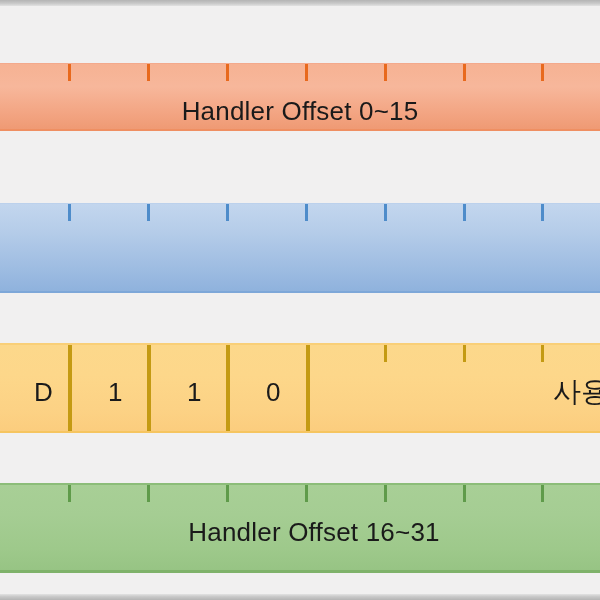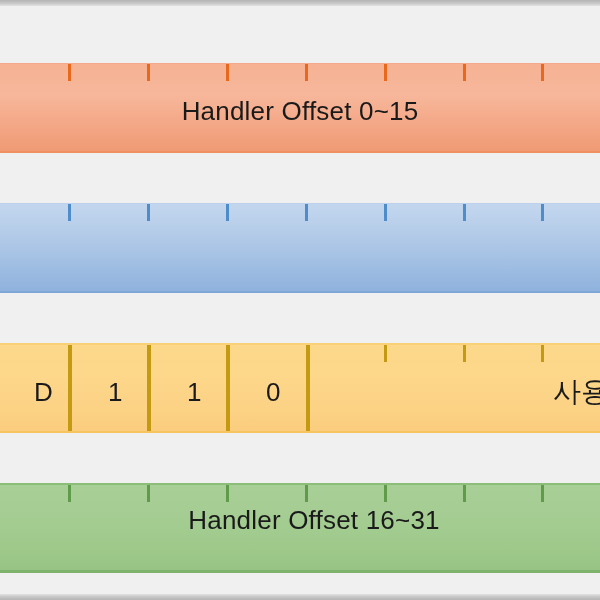--- a/index.html
+++ b/index.html
@@ -70,21 +70,21 @@
     left: 0;
     right: 0;
     text-align: center;
     color: #1a1a1a;
     font-size: 26px;
     letter-spacing: 0.2px;
     white-space: nowrap;
   }
   .band-label.orange-label { top: 32px; }
   .band-label.blue-label   { top: 32px; }
-  .band-label.green-label  { top: 20px; margin-left: 28px; }
+  .band-label.green-label  { top: 32px; margin-left: 28px; }
 
   .tick {
     position: absolute;
     top: 0;
     width: 3px;
   }
   .tick-orange { background: #e8691d; height: 17px; }
   .tick-blue   { background: #4e8cca; height: 17px; }
   .tick-green  { background: #5f9b4a; height: 17px; }
   .tick-yellow { background: #c49a13; height: 17px; }
@@ -121,21 +121,21 @@
     white-space: nowrap;
   }
 </style>
 </head>
 <body>
 
 <div id="stage">
 
   <div class="edge-bar top"></div>
 
-  <div class="band band-orange" id="band-0" style="top: 63px; height: 90px;">
+  <div class="band band-orange" id="band-0" style="top: 63px; height: 68px;">
     <div class="band-label orange-label">Handler Offset 0~15</div>
   <div class="tick tick-orange" style="left: 68px;"></div>
       <div class="tick tick-orange" style="left: 147px;"></div>
       <div class="tick tick-orange" style="left: 226px;"></div>
       <div class="tick tick-orange" style="left: 305px;"></div>
       <div class="tick tick-orange" style="left: 384px;"></div>
       <div class="tick tick-orange" style="left: 463px;"></div>
       <div class="tick tick-orange" style="left: 541px;"></div>
     </div>
 

